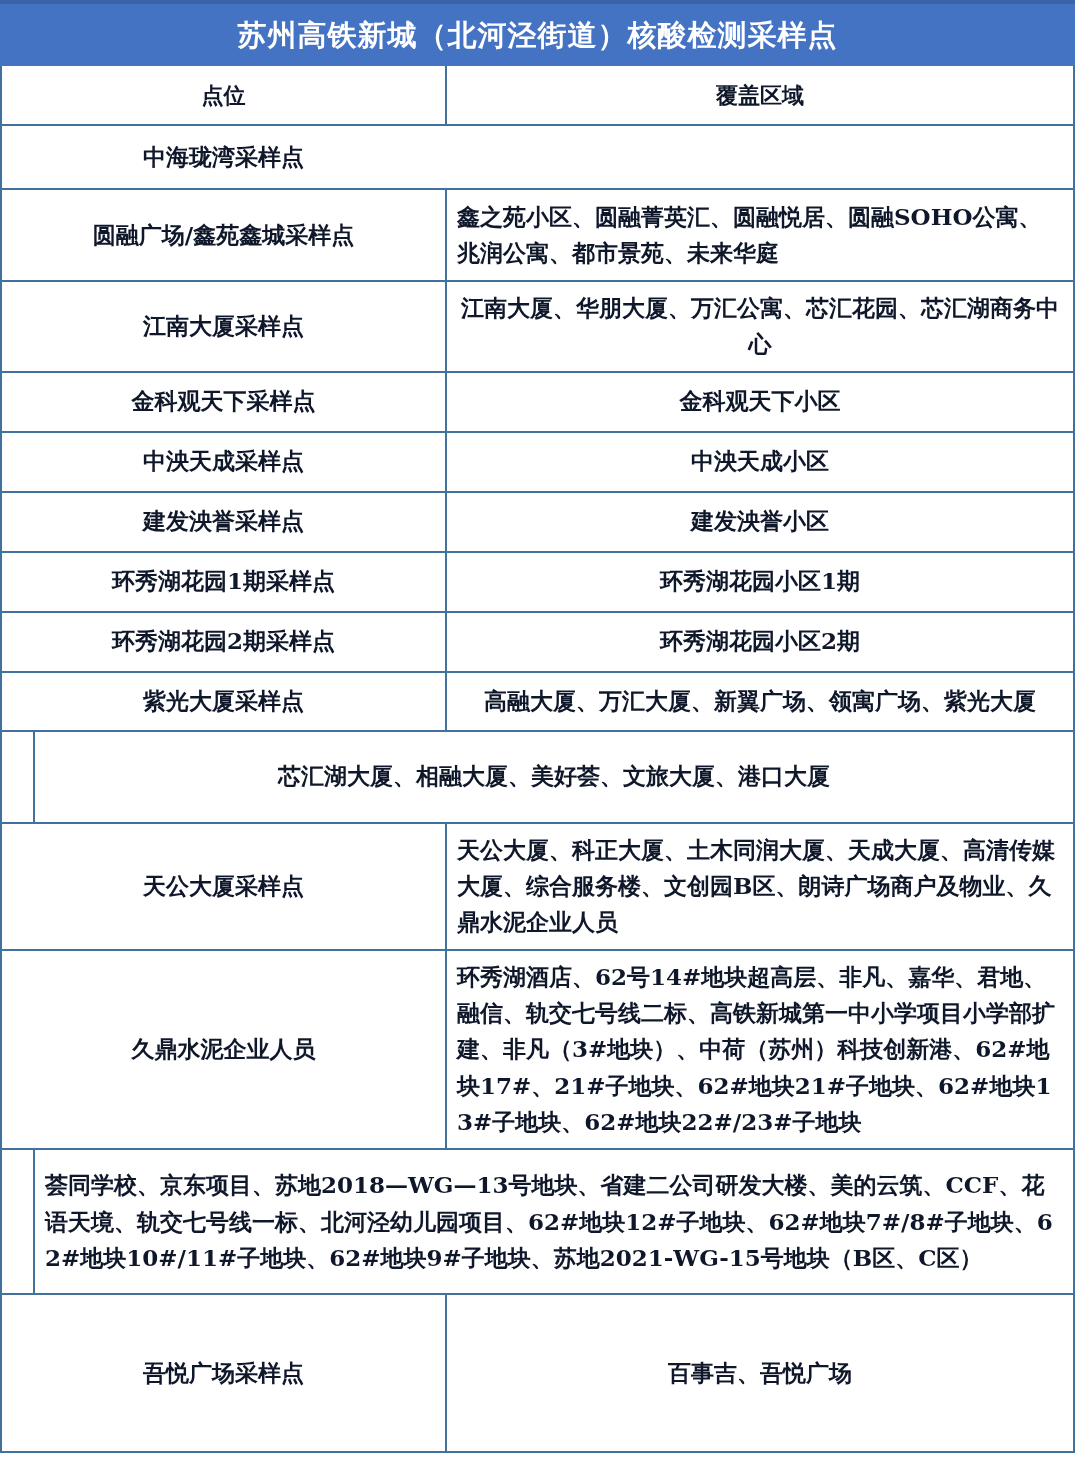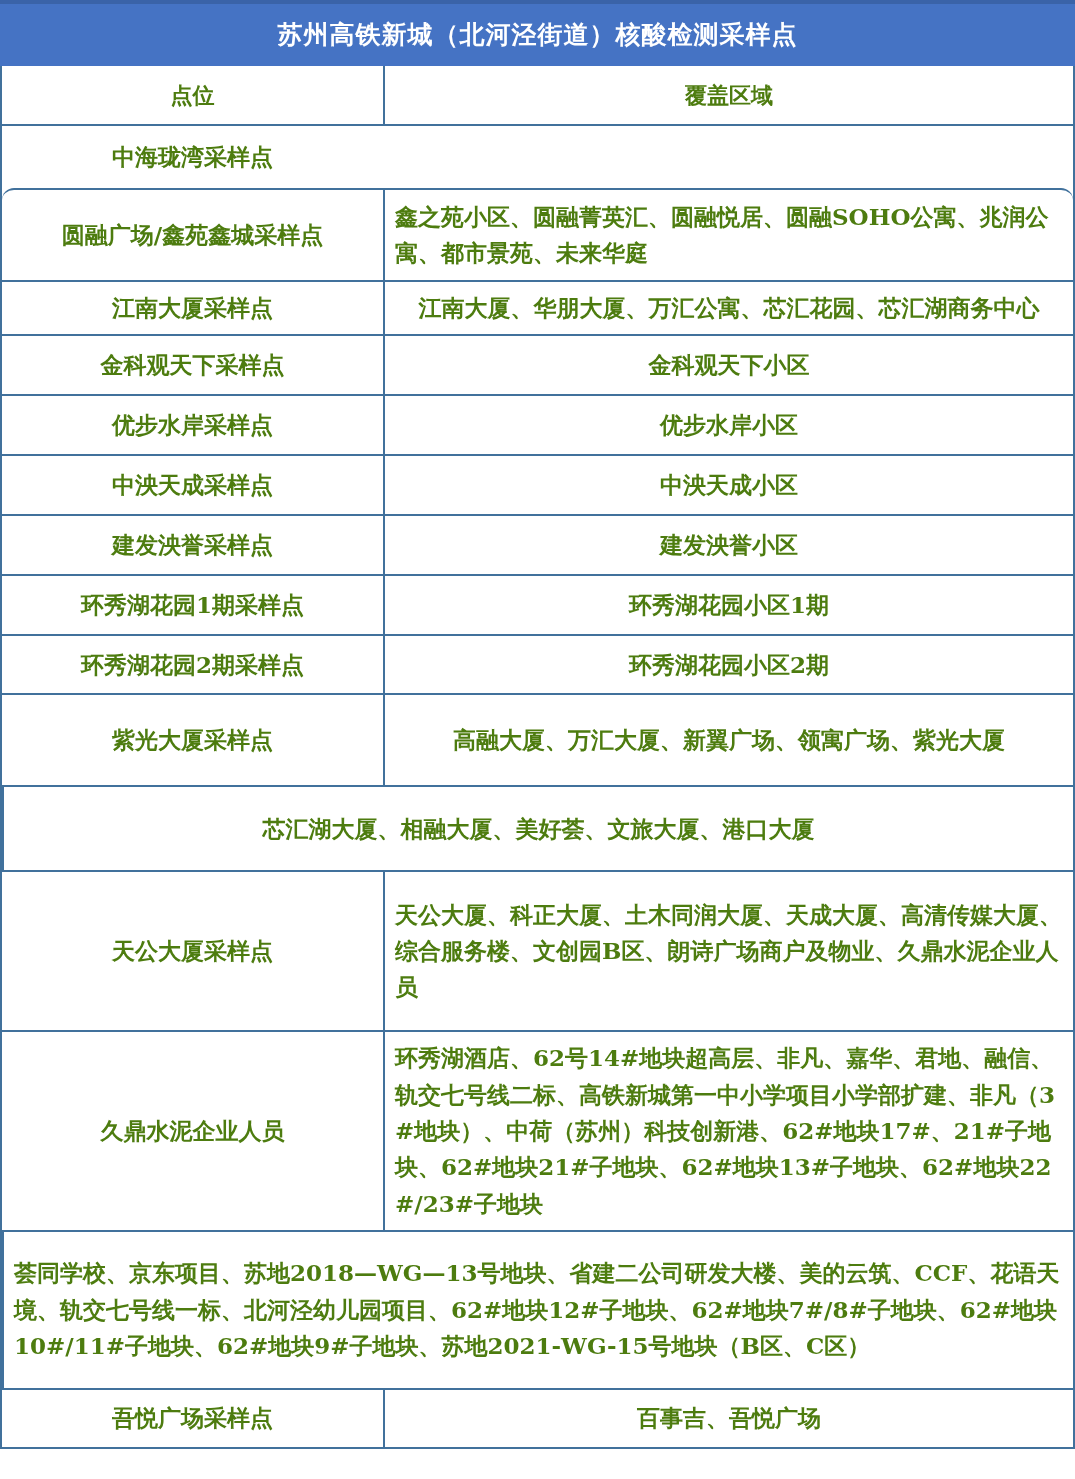--- a/index.html
+++ b/index.html
@@ -13,21 +13,21 @@
     box-sizing: border-box;
     background: #ffffff;
   }
   .title-bar {
     box-sizing: border-box;
     width: 100%;
     min-height: 66px;
     background: var(--title-bg, #4573c4);
     border-top: 4px solid var(--title-edge, #3a63a8);
     color: #ffffff;
-    font-size: 25px;
+    font-size: 29px;
     font-weight: bold;
     text-align: center;
     display: flex;
     align-items: center;
     justify-content: center;
     letter-spacing: 1px;
     line-height: 1.2;
   }
   .tbl {
     box-sizing: border-box;
@@ -41,43 +41,44 @@
     box-sizing: border-box;
   }
   .tr:first-child { border-top: none; }
   .td {
     box-sizing: border-box;
     display: flex;
     align-items: center;
     justify-content: center;
     text-align: center;
     font-weight: bold;
-    color: #4d7c0f;
+    color: #0f172a;
     font-size: 23px;
     line-height: 1.58;
     padding: 8px 10px;
     word-break: break-all;
+    margin-left: 31px;
   }
   .col-point {
     flex: 0 0 381px;
     width: 381px;
   }
   .col-area {
     flex: 1 1 auto;
     border-left: 2px solid var(--border-c, #41719c);
   }
   .th { font-size: 22px; }
   .td.long {
     justify-content: flex-start;
     text-align: left;
   }
   
   .tbl .tr:nth-child(1)  { min-height: 58px; }
   .tbl .tr:nth-child(2)  { min-height: 64px; }
-  .tbl .tr:nth-child(3)  { min-height: 92px; border-radius: 12px; }
+  .tbl .tr:nth-child(3)  { min-height: 92px; }
   .tbl .tr:nth-child(4)  { min-height: 50px; }
   .tbl .tr:nth-child(5)  { min-height: 60px; }
   .tbl .tr:nth-child(6)  { min-height: 60px; }
   .tbl .tr:nth-child(7)  { min-height: 60px; }
   .tbl .tr:nth-child(8)  { min-height: 60px; }
   .tbl .tr:nth-child(9)  { min-height: 60px; }
   .tbl .tr:nth-child(10) { min-height: 59px; }
   .tbl .tr:nth-child(11) { min-height: 92px; }
   .tbl .tr:nth-child(12) { min-height: 85px; }
   .tbl .tr:nth-child(13) { min-height: 160px; }
@@ -110,24 +111,20 @@
   <div class="tr">
     <div class="td col-point">江南大厦采样点</div>
     <div class="td col-area">江南大厦、华朋大厦、万汇公寓、芯汇花园、芯汇湖商务中心</div>
   </div>
 
   <div class="tr">
     <div class="td col-point">金科观天下采样点</div>
     <div class="td col-area">金科观天下小区</div>
   </div>
 
-  <div class="tr">
-    <div class="td col-point">优步水岸采样点</div>
-    <div class="td col-area">优步水岸小区</div>
-  </div>
 
   <div class="tr">
     <div class="td col-point">中泱天成采样点</div>
     <div class="td col-area">中泱天成小区</div>
   </div>
 
   <div class="tr">
     <div class="td col-point">建发泱誉采样点</div>
     <div class="td col-area">建发泱誉小区</div>
   </div>

